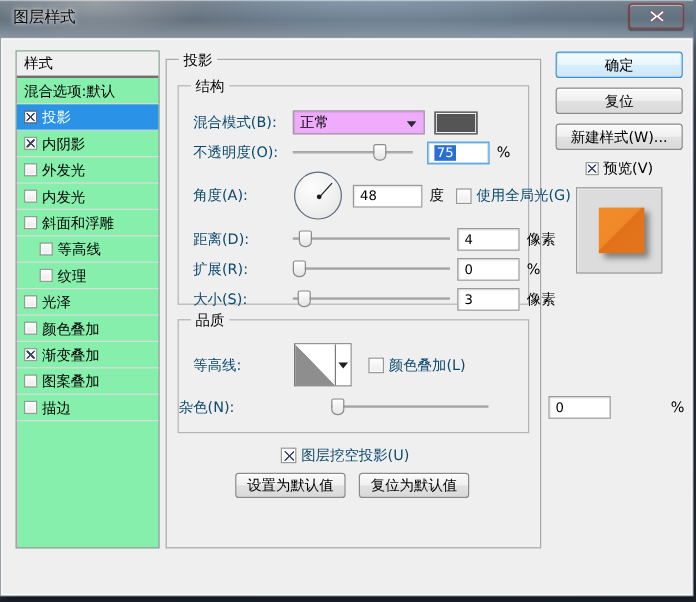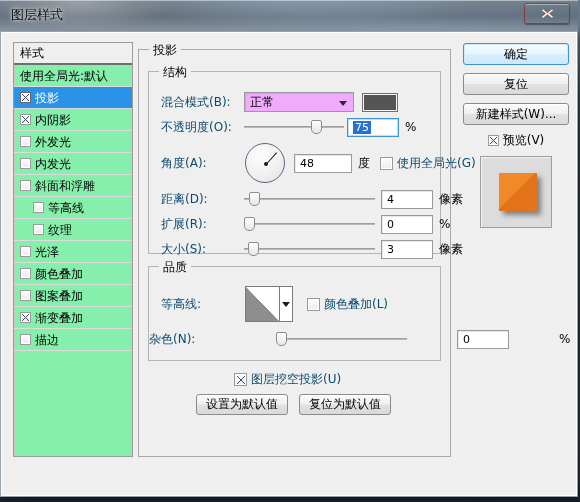--- a/index.html
+++ b/index.html
@@ -289,21 +289,21 @@
       </svg>
     </div>
   </div>
 
   <div id="dialog">
 
     <div id="styles-panel">
       <div id="styles-header">样式</div>
       <div id="styles-list">
           <div class="list-row plain">
-            <span>使用全局光:默认</span>
+            <span>混合选项:默认</span>
           </div>
           <div class="list-row plain selected">
             <span class="cb checked"></span>
             <span>投影</span>
           </div>
           <div class="list-row plain">
             <span class="cb checked"></span>
             <span>内阴影</span>
           </div>
           <div class="list-row plain">
@@ -328,26 +328,26 @@
           </div>
           <div class="list-row plain">
             <span class="cb"></span>
             <span>光泽</span>
           </div>
           <div class="list-row plain">
             <span class="cb"></span>
             <span>颜色叠加</span>
           </div>
           <div class="list-row plain">
-            <span class="cb"></span>
-            <span>图案叠加</span>
-          </div>
-          <div class="list-row plain">
             <span class="cb checked"></span>
             <span>渐变叠加</span>
+          </div>
+          <div class="list-row plain">
+            <span class="cb"></span>
+            <span>图案叠加</span>
           </div>
           <div class="list-row plain">
             <span class="cb"></span>
             <span>描边</span>
           </div>
         </div>
     </div>
 
     <div id="rside">
       <div class="btn primary">确定</div>
@@ -376,21 +376,21 @@
           </div>
           <div class="swatch" style="margin-left: 8px; background: rgb(85, 85, 85);"></div>
         </div>
 
         <div class="row" style="left:12px; top:45px;">
           <span class="lbl" style="width:78px;">不透明度(O):</span>
           <div class="slider" style="margin-left:5px;">
             <div class="track"></div>
             <div class="thumb" id="opacity-thumb" style="left: 66.75px;"></div>
           </div>
-          <div class="num sel" style="margin-left:3px;">
+          <div class="num sel" style="margin-left:12px;">
             <span class="selnum">75</span>
           </div>
           <span class="unit">%</span>
         </div>
 
         <div class="row" style="left:12px; top:70px; height:42px;">
           <span class="lbl right" style="width:78px;">角度(A):</span>
           <div id="dial" style="margin-left:6px;">
             <div id="dial-needle" style="transform: rotate(-48deg);"></div>
             <div id="dial-center"></div>

